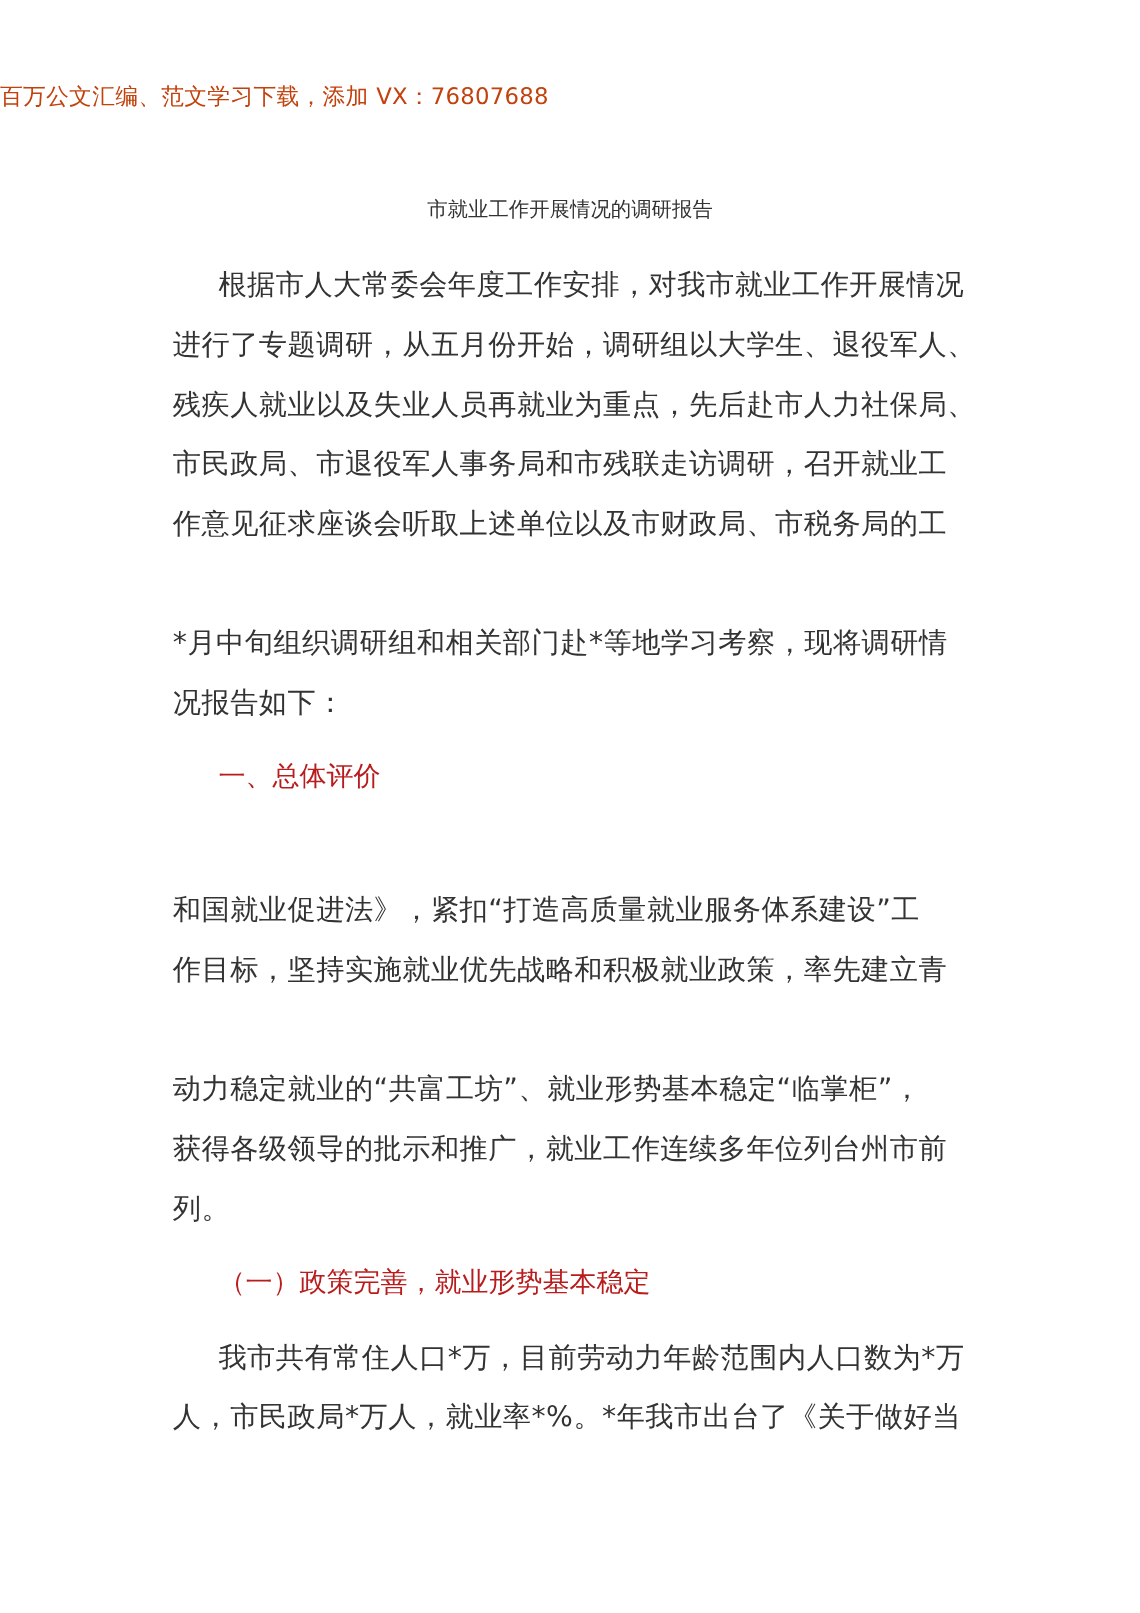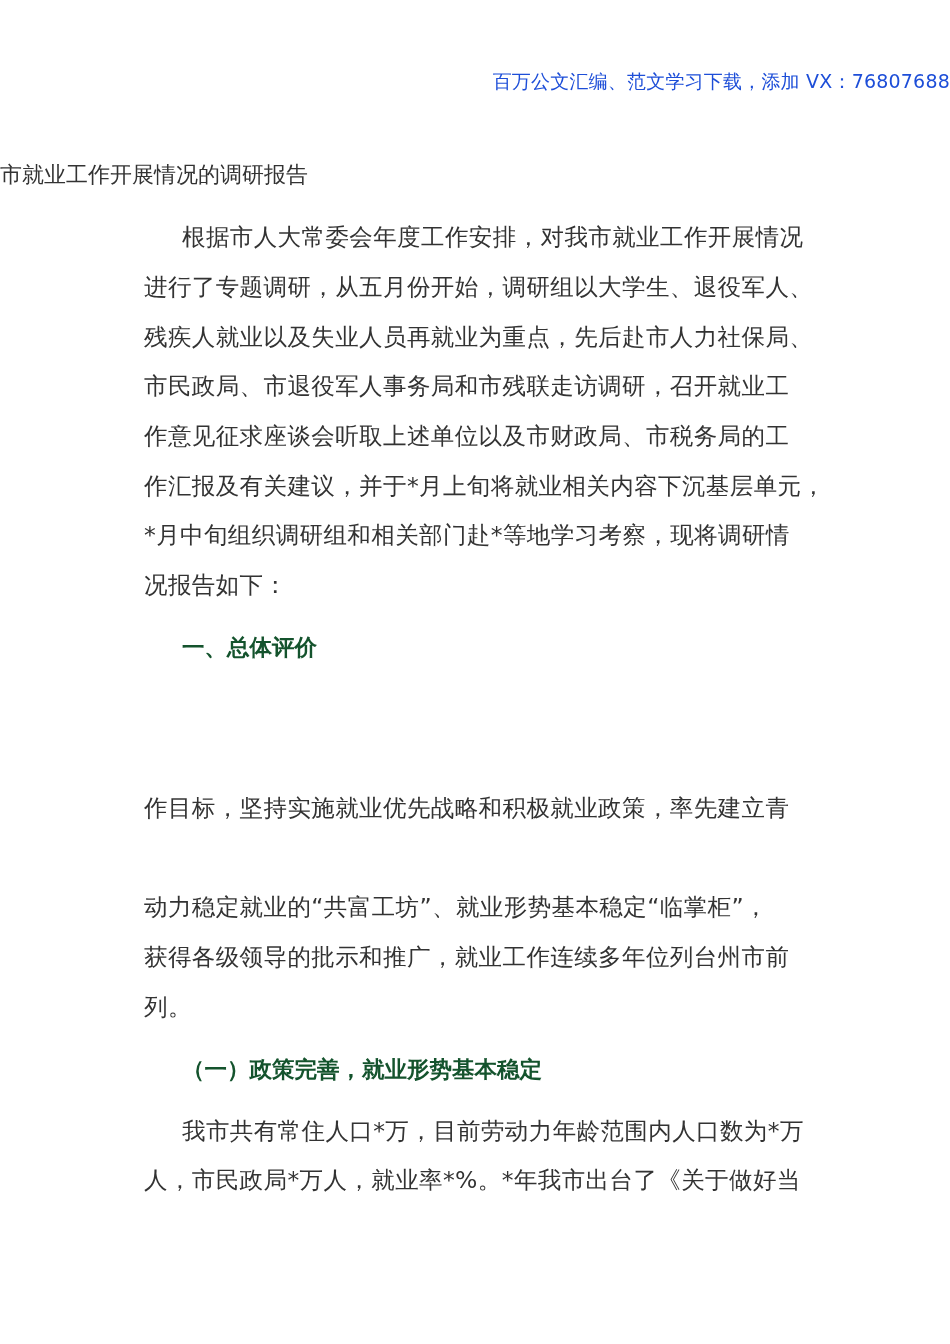--- a/index.html
+++ b/index.html
@@ -3,57 +3,57 @@
   <meta charset="utf-8">
   <style>
     html, body { margin: 0; padding: 0; background: #ffffff; }
     body {
       width: 950px; height: 1344px; position: relative; overflow: hidden;
       font-family: "DejaVu Sans", "Liberation Sans", sans-serif;
       color: #333333;
     }
     .page { position: absolute; left: 0; top: 0; width: 950px; height: 1344px; }
     .watermark {
-      position: absolute; left: 0; top: 66px; width: 950px; text-align: right;
-      font-size: 19px; color: #1d4ed8; line-height: 30px; letter-spacing: 0.2px;
+      position: absolute; left: 0; top: 66px; width: 950px; text-align: left;
+      font-size: 19px; color: #c2410c; line-height: 30px; letter-spacing: 0.2px;
     }
     .title {
-      position: absolute; left: 0; top: 159px; width: 950px; text-align: left;
-      font-size: 22px; line-height: 32px; color: #333333;
+      position: absolute; left: 0; top: 159px; width: 950px; text-align: center;
+      font-size: 17px; line-height: 32px; color: #333333;
     }
     .body-line {
       position: absolute; left: 144px; width: 690px;
       font-size: 23.5px; line-height: 34px; white-space: nowrap; color: #333333;
       letter-spacing: 0.4px;
     }
     .indent { left: 182px; }
     .heading {
-      position: absolute; font-size: 22.5px; line-height: 34px; font-weight: bold;
-      white-space: nowrap; color: #14532d;
+      position: absolute; font-size: 22.5px; line-height: 34px; font-weight: normal;
+      white-space: nowrap; color: #b91c1c;
     }
   </style>
 </head>
 <body>
 
 <div class="page">
   <div class="watermark">百万公文汇编、范文学习下载，添加 VX：76807688</div>
 
   <div class="title">市就业工作开展情况的调研报告</div>
 
   <div class="body-line" style="top:270px">进行了专题调研，从五月份开始，调研组以大学生、退役军人、</div>
   <div class="body-line indent" style="top:220px">根据市人大常委会年度工作安排，对我市就业工作开展情况</div>
   <div class="body-line" style="top:320px">残疾人就业以及失业人员再就业为重点，先后赴市人力社保局、</div>
   <div class="body-line" style="top:369px">市民政局、市退役军人事务局和市残联走访调研，召开就业工</div>
   <div class="body-line" style="top:419px">作意见征求座谈会听取上述单位以及市财政局、市税务局的工</div>
-  <div class="body-line" style="top:469px">作汇报及有关建议，并于*月上旬将就业相关内容下沉基层单元，</div>
   <div class="body-line" style="top:518px">*月中旬组织调研组和相关部门赴*等地学习考察，现将调研情</div>
   <div class="body-line" style="top:568px">况报告如下：</div>
 
   <div class="heading" style="left:182px; top:630px">一、总体评价</div>
 
+  <div class="body-line" style="top:741px">和国就业促进法》，紧扣“打造高质量就业服务体系建设”工</div>
   <div class="body-line" style="top:791px">作目标，坚持实施就业优先战略和积极就业政策，率先建立青</div>
   <div class="body-line" style="top:890px">动力稳定就业的“共富工坊”、就业形势基本稳定“临掌柜”，</div>
   <div class="body-line" style="top:940px">获得各级领导的批示和推广，就业工作连续多年位列台州市前</div>
   <div class="body-line" style="top:990px">列。</div>
 
   <div class="heading" style="left:182px; top:1052px">（一）政策完善，就业形势基本稳定</div>
 
   <div class="body-line indent" style="top:1114px">我市共有常住人口*万，目前劳动力年龄范围内人口数为*万</div>
   <div class="body-line" style="top:1163px">人，市民政局*万人，就业率*%。*年我市出台了《关于做好当</div>
 </div>

